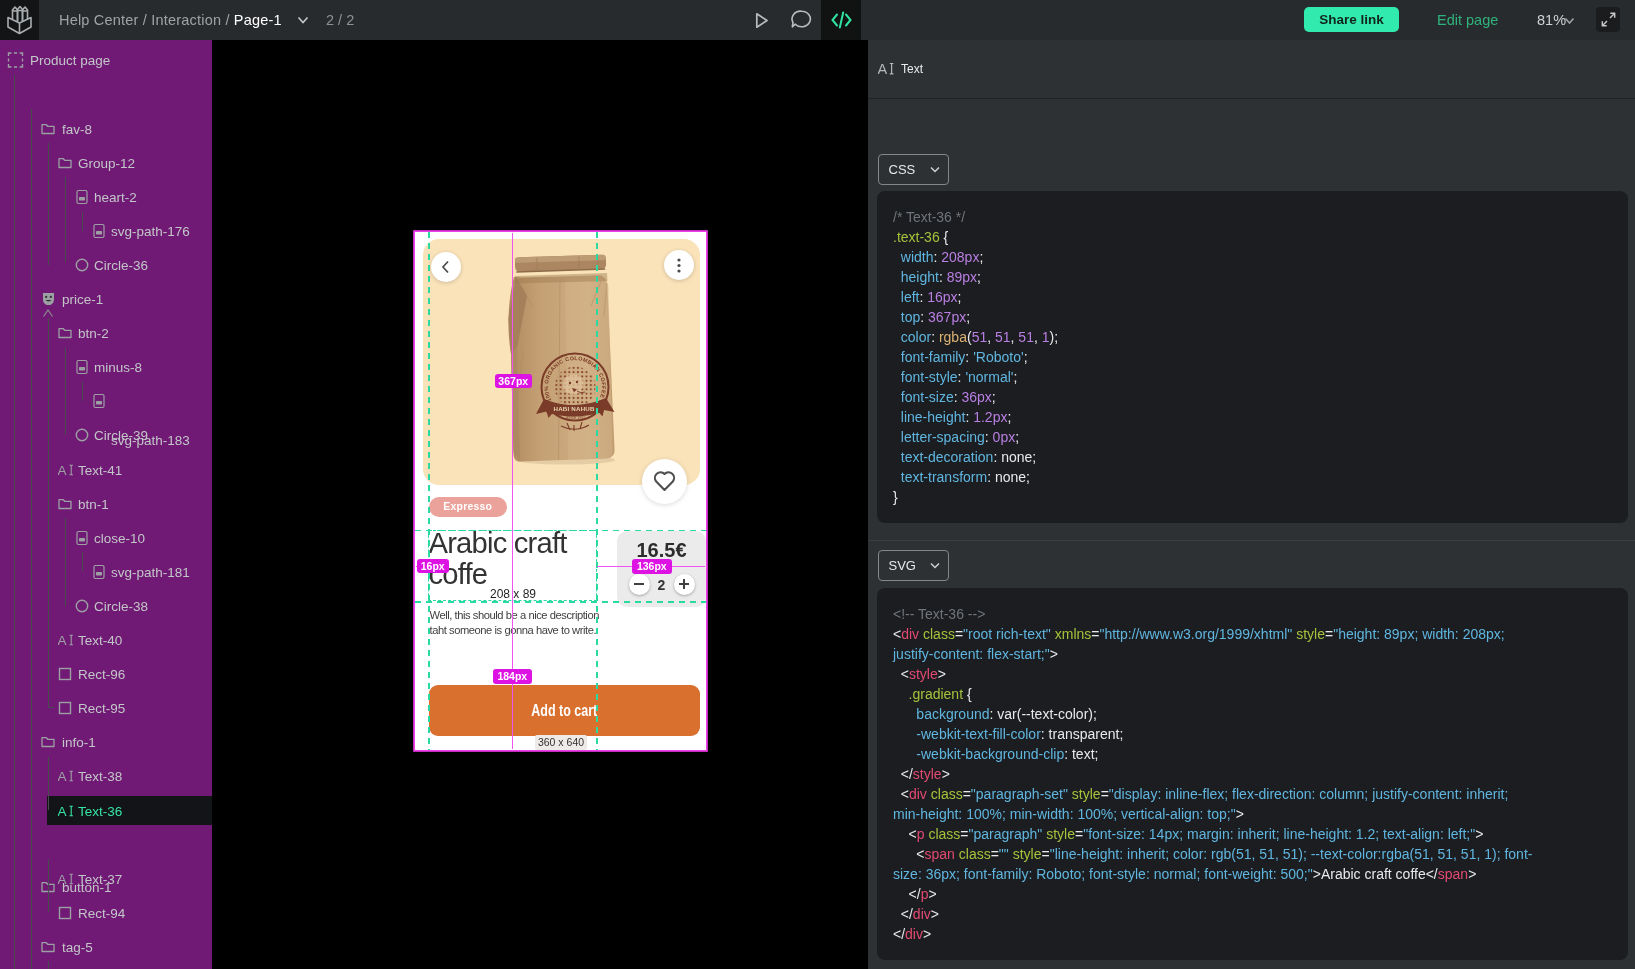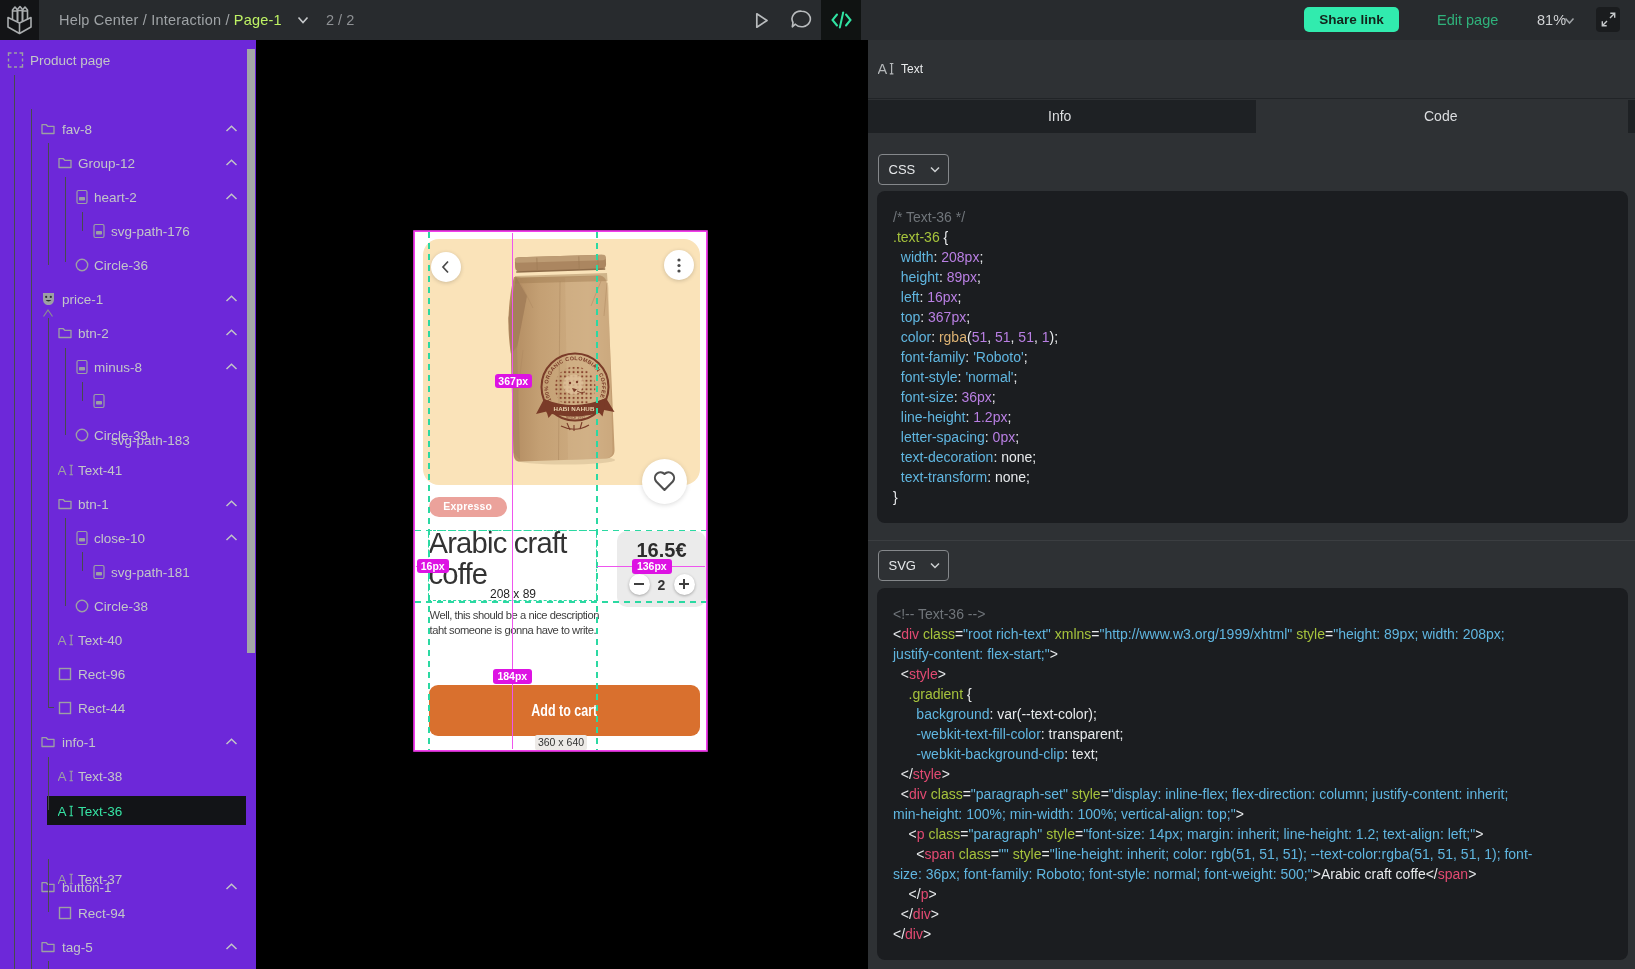--- a/index.html
+++ b/index.html
@@ -1,29 +1,29 @@
 <!DOCTYPE html>
 <html><head>
 <meta charset="utf-8">
 <style>
   * { margin:0; padding:0; box-sizing:border-box; }
   html,body { width:1635px; height:969px; overflow:hidden; background:#000; font-family:"Liberation Sans", sans-serif; }
   
   #topbar { position:absolute; left:0; top:0; width:1635px; height:40px; background:#282b2e; }
   #logo { position:absolute; left:0; top:0; width:39px; height:40px; background:#131416; }
   #crumb { position:absolute; left:59px; top:0; height:40px; line-height:40px; font-size:14.5px; color:#9fa3a6; letter-spacing:.2px; }
-  #crumb b { color:#bef264; font-weight:normal;margin-top:32px; }
+  #crumb b { color:#ffffff; font-weight:normal;margin-top:32px; }
   #pages { position:absolute; left:326px; top:0; height:40px; line-height:40px; font-size:14.5px; color:#8e9194; }
   #codebtn { position:absolute; left:821px; top:0; width:40px; height:40px; background:#101312; }
   #sharebtn { position:absolute; left:1304px; top:7px; width:95px; height:25px; background:#31ebae; border-radius:5px; color:#13241c; font-size:13.5px; font-weight:bold; text-align:center; line-height:25px; }
   #editpage { position:absolute; left:1437px; top:0; height:40px; line-height:40px; color:#2fb27b; font-size:14.5px; }
   #zoom { position:absolute; left:1537px; top:0; height:40px; line-height:40px; color:#d0d2d4; font-size:14.5px; }
   #expandbtn { position:absolute; left:1596px; top:7px; width:24px; height:25px; background:#1a1c1e; border-radius:4px; }
   
-  #sidebar { position:absolute; left:0; top:40px; width:256px; height:929px; background:#6d28d9; overflow:hidden; }
+  #sidebar { position:absolute; left:0; top:40px; width:212px; height:929px; background:#701a75; overflow:hidden; }
   .trow { position:absolute; height:30px; font-size:13.5px; color:#c3c6c8; }
   .trow .lbl { position:absolute; top:50%; transform:translateY(-50%); white-space:nowrap; }
   .trow .ic  { position:absolute; top:50%; transform:translateY(-50%); }
   .chev { position:absolute; left:225px; width:13px; top:50%; transform:translateY(-50%); }
   .tline { position:absolute; width:1px; background:#474a4e; }
   #selrow { position:absolute; left:47px; top:755.5px; width:199px; height:29px; background:#121417; }
   #sbthumb { position:absolute; left:246.5px; top:9px; width:8px; height:604px; background:#a4a6a8; }
   
   #canvas { position:absolute; left:256px; top:40px; width:612px; height:929px; background:#000; }
   #phone { position:absolute; left:159px; top:192px; width:291px; height:518px; background:#fff; box-shadow:0 0 0 1.8px #f13cec; }
@@ -258,21 +258,21 @@
   <div class="trow" style="left:58px; top:619.1px; width:192px;">
       <svg class="ic" width="14" height="14" viewBox="0 0 14 14" style="left:0">
         <rect x="1.5" y="1.5" width="11" height="11" fill="none" stroke="#9da0a3" stroke-width="1.4"></rect>
       </svg>
       <div class="lbl" style="left:20px;">Rect-96</div>
     </div>
   <div class="trow" style="left:58px; top:653.1999999999999px; width:192px;">
       <svg class="ic" width="14" height="14" viewBox="0 0 14 14" style="left:0">
         <rect x="1.5" y="1.5" width="11" height="11" fill="none" stroke="#9da0a3" stroke-width="1.4"></rect>
       </svg>
-      <div class="lbl" style="left:20px;">Rect-44</div>
+      <div class="lbl" style="left:20px;">Rect-95</div>
     </div>
   <div class="trow" style="left:41px; top:687.3px; width:209px;">
       <svg class="ic" width="14" height="13" viewBox="0 0 14 13" style="left:0">
         <path d="M1 11 V2.2 h4.3 l1.4 1.6 h6.3 V11 z" fill="none" stroke="#9da0a3" stroke-width="1.3" stroke-linejoin="round"></path>
       </svg>
       <div class="lbl" style="left:21px;">info-1</div>
       <svg class="chev" style="left:184px" width="13" height="9" viewBox="0 0 13 9">
         <path d="M1.5 6.5 L6.5 1.8 L11.5 6.5" fill="none" stroke="#c2c5c7" stroke-width="1.5"></path>
       </svg>
     </div>
@@ -440,25 +440,20 @@
 </div>
 
 <div id="panel">
   <div id="phead">
       <svg style="position:absolute;left:10px;top:21px" width="17" height="15" viewBox="0 0 17 15">
         <text x="-0.5" y="13" font-size="14.5" font-family="Liberation Sans" fill="#b4b7b9">A</text>
         <path d="M11.8 2.5 h3.6 M13.6 2.5 v10.4 M11.8 12.9 h3.6" stroke="#b4b7b9" stroke-width="1.2" fill="none"></path>
       </svg>
       <div class="t">Text</div>
     </div>
-  <div id="ptabs">
-    <div id="tabcode"></div>
-    <div class="tablbl" style="left:180px;">Info</div>
-    <div class="tablbl" style="left:556px;">Code</div>
-  </div>
   <div class="dd" style="top:114px;"><span>CSS</span><svg width="10" height="7" viewBox="0 0 10 7">
         <path d="M1 1.5 L5 5.5 L9 1.5" stroke="#cdd0d2" stroke-width="1.5" fill="none"></path>
       </svg></div>
   <div class="codeblock" id="cssblock" style="top:151px; height:332px;"><div><span class="cc">/* Text-36 */</span></div><div><span class="cg">.text-36</span> {</div><div>  <span class="cb">width</span>: <span class="cp">208px</span>;</div><div>  <span class="cb">height</span>: <span class="cp">89px</span>;</div><div>  <span class="cb">left</span>: <span class="cp">16px</span>;</div><div>  <span class="cb">top</span>: <span class="cp">367px</span>;</div><div>  <span class="cb">color</span>: <span class="cy">rgba</span>(<span class="cp">51</span>, <span class="cp">51</span>, <span class="cp">51</span>, <span class="cp">1</span>);</div><div>  <span class="cb">font-family</span>: <span class="cb">'Roboto'</span>;</div><div>  <span class="cb">font-style</span>: <span class="cb">'normal'</span>;</div><div>  <span class="cb">font-size</span>: <span class="cp">36px</span>;</div><div>  <span class="cb">line-height</span>: <span class="cp">1.2px</span>;</div><div>  <span class="cb">letter-spacing</span>: <span class="cp">0px</span>;</div><div>  <span class="cb">text-decoration</span>: none;</div><div>  <span class="cb">text-transform</span>: none;</div><div>}</div></div>
   <div id="divider"></div>
   <div class="dd" style="top:510px;"><span>SVG</span><svg width="10" height="7" viewBox="0 0 10 7">
         <path d="M1 1.5 L5 5.5 L9 1.5" stroke="#cdd0d2" stroke-width="1.5" fill="none"></path>
       </svg></div>
   <div class="codeblock" id="svgblock" style="top:548px; height:372px;"><div><span class="cc">&lt;!-- Text-36 --&gt;</span></div><div>&lt;<span class="ct">div</span> <span class="cg">class</span>=<span class="cb">"root rich-text"</span> <span class="cg">xmlns</span>=<span class="cb">"http://www.w3.org/1999/xhtml"</span> <span class="cg">style</span>=<span class="cb">"height: 89px; width: 208px;</span></div><div><span class="cb">justify-content: flex-start;"</span>&gt;</div><div>  &lt;<span class="ct">style</span>&gt;</div><div>    <span class="cg">.gradient</span> {</div><div>      <span class="cb">background</span>: var(--text-color);</div><div>      <span class="cb">-webkit-text-fill-color</span>: transparent;</div><div>      <span class="cb">-webkit-background-clip</span>: text;</div><div>  &lt;/<span class="ct">style</span>&gt;</div><div>  &lt;<span class="ct">div</span> <span class="cg">class</span>=<span class="cb">"paragraph-set"</span> <span class="cg">style</span>=<span class="cb">"display: inline-flex; flex-direction: column; justify-content: inherit;</span></div><div><span class="cb">min-height: 100%; min-width: 100%; vertical-align: top;"</span>&gt;</div><div>    &lt;<span class="ct">p</span> <span class="cg">class</span>=<span class="cb">"paragraph"</span> <span class="cg">style</span>=<span class="cb">"font-size: 14px; margin: inherit; line-height: 1.2; text-align: left;"</span>&gt;</div><div>      &lt;<span class="ct">span</span> <span class="cg">class</span>=<span class="cb">""</span> <span class="cg">style</span>=<span class="cb">"line-height: inherit; color: rgb(51, 51, 51); --text-color:rgba(51, 51, 51, 1); font-</span></div><div><span class="cb">size: 36px; font-family: Roboto; font-style: normal; font-weight: 500;"</span>&gt;Arabic craft coffe&lt;/<span class="ct">span</span>&gt;</div><div>    &lt;/<span class="ct">p</span>&gt;</div><div>  &lt;/<span class="ct">div</span>&gt;</div><div>&lt;/<span class="ct">div</span>&gt;</div></div>
 </div>

